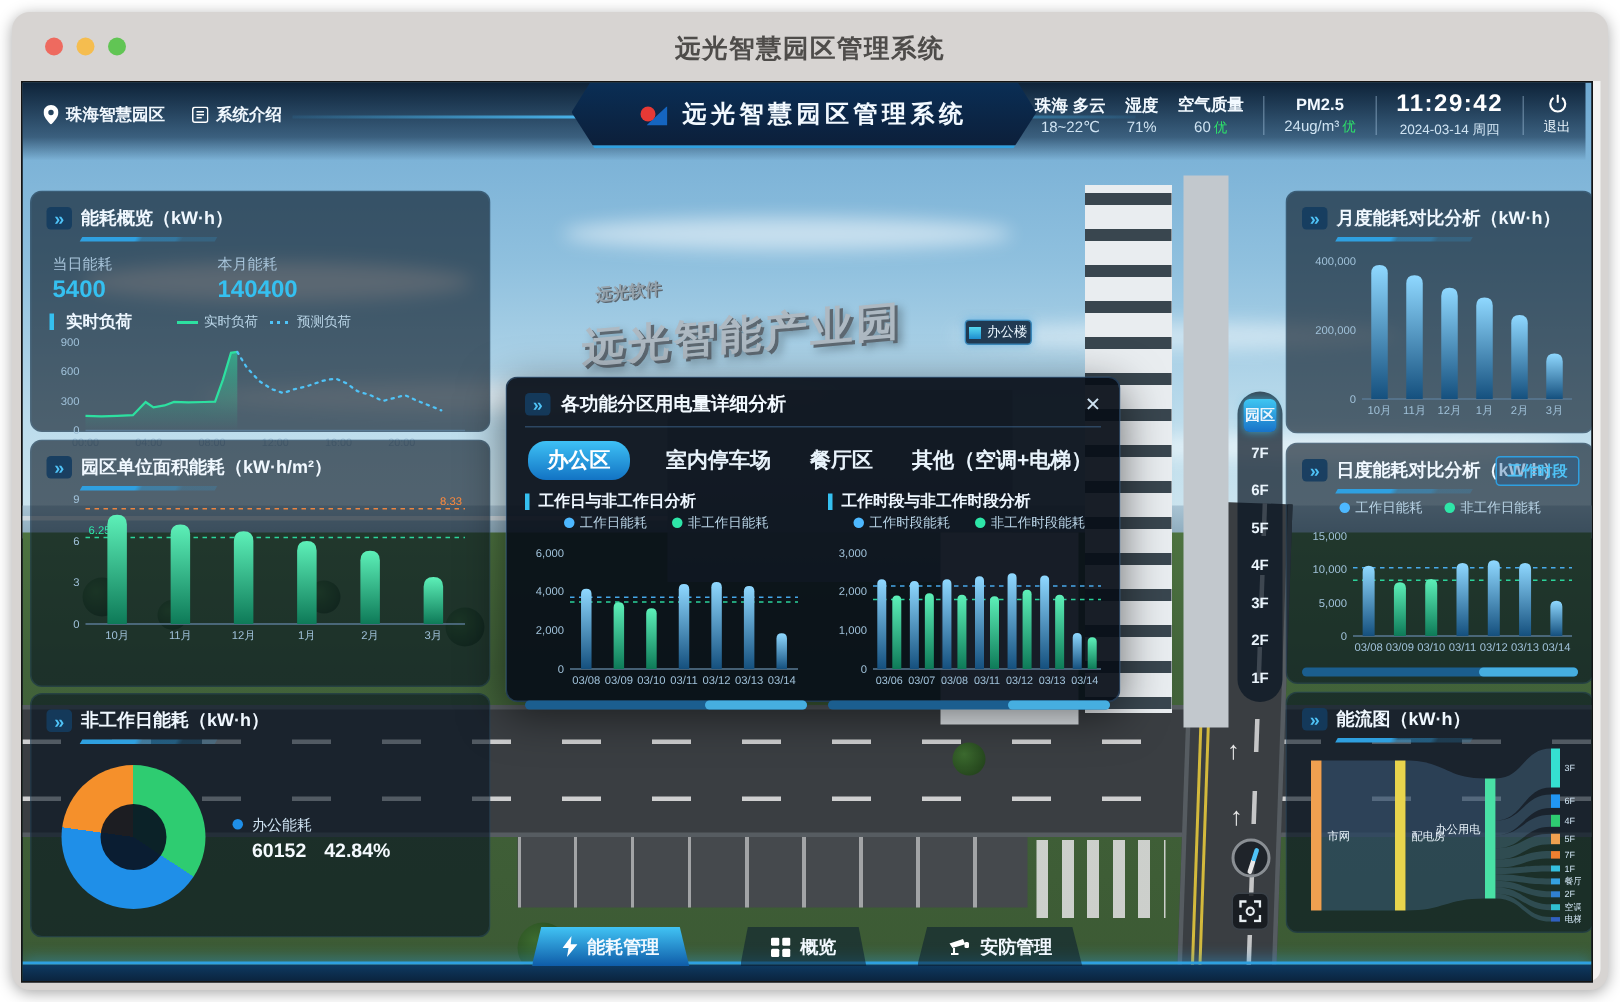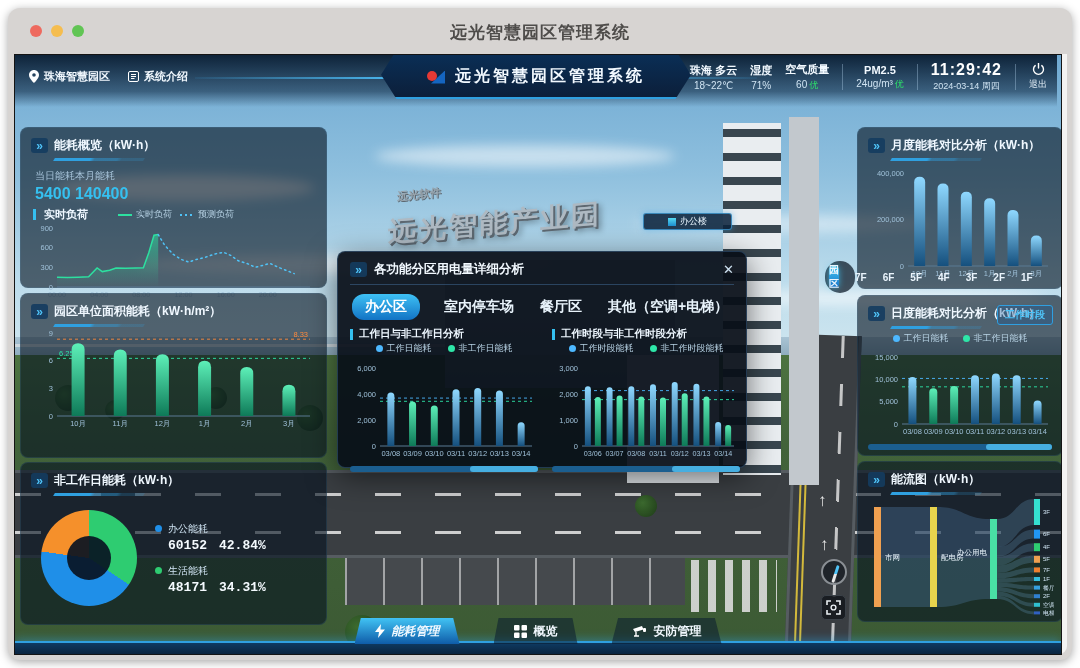--- a/index.html
+++ b/index.html
@@ -50,21 +50,21 @@
   .bldg2 { position:absolute; left:430px; top:205px; width:230px; height:128px;
     background:linear-gradient(180deg,#9db4c2,#7e98a8); opacity:.85; }
   .annex { position:absolute; left:612px; top:300px; width:92px; height:128px; background:#dde2e6; }
   .tree { position:absolute; width:26px; height:26px; border-radius:50%;
     background:radial-gradient(circle at 35% 35%,#3c6b2f,#1e3a18); }
   .sign3d { position:absolute; left:378px; top:150px; color:#aeb9c2; font-size:27px; font-weight:bold;
     transform:skewY(-5deg) scaleX(1.05); letter-spacing:2px;
     text-shadow:2px 2px 0 #5d6871,4px 4px 6px rgba(0,0,0,.4); }
   .sign3d-small { position:absolute; left:382px; top:132px; color:#97a3ac; font-size:11px; font-weight:bold;
     transform:skewY(-6deg); text-shadow:1px 1px 0 #5d6871; }
-  .office-tag { position:absolute; left:628px; top:158px; height:17px; padding:0 24px; display:flex; align-items:center; gap:4px;
+  .office-tag { position:absolute; left:628px; top:158px; height:17px; padding:0 2px; display:flex; align-items:center; gap:4px;
     background:rgba(12,36,62,.88); border:1px solid rgba(70,170,230,.7); border-radius:3px;
     color:#eaf6ff; font-size:9px; box-shadow:0 0 6px rgba(50,160,230,.5); }
   .office-tag .bico { width:8px; height:8px; background:linear-gradient(180deg,#55d8f0,#1f8fd0); }
   .arrow-road { position:absolute; color:#e8e8e8; font-size:17px; font-weight:bold; }
   .compass { position:absolute; left:806px; top:504px; width:26px; height:26px; border-radius:50%;
     background:rgba(25,30,36,.8); border:2px solid #8a8f94; }
   .compass .needle { position:absolute; left:11px; top:4px; width:3px; height:18px;
     background:linear-gradient(180deg,#4fc3f7 50%,#e8e8e8 50%); transform:rotate(18deg); border-radius:2px; }
   .fs-btn { position:absolute; left:806px; top:540px; width:25px; height:25px; border-radius:5px;
     background:rgba(20,24,28,.85); border:1px solid #3a4148; display:flex; align-items:center; justify-content:center; }
@@ -108,34 +108,34 @@
   .t-underline { margin:4px 0 0 23px; width:90px; height:3px;
     background:linear-gradient(90deg,#2fa0e0 0 40%,rgba(47,160,224,.45) 45% 70%,rgba(47,160,224,.2) 75%);
     transform:skewX(-30deg); }
   .p-overview { left:5px; top:72px; width:307px; height:161px; }
   .p-unit     { left:5px; top:238px; width:307px; height:165px; }
   .p-comp     { left:5px; top:407px; width:307px; height:163px; }
   .p-month    { left:842px; top:72px;  width:206px; height:162px; }
   .p-daily    { left:842px; top:240px; width:206px; height:161px; }
   .p-flow     { left:842px; top:406px; width:206px; height:161px; }
 
-  .stats { display:flex; margin:8px 0 2px 4px; }
+  .stats { display:flex; gap:70px; margin:8px 0 2px 4px; }
   .s-label { color:#a8c5db; font-size:10px; }
   .s-value { color:#35c0f0; font-size:16px; font-weight:bold; margin-top:2px; }
   .sub-row { display:flex; align-items:center; gap:8px; margin:4px 0 0 2px; color:#eef7ff; font-size:11px; font-weight:bold; }
   .vbar { width:3px; height:11px; background:#35c0f0; }
   .lg { display:flex; align-items:center; gap:4px; color:#b9d4e6; font-size:9px; font-weight:normal; }
   .lg-solid { width:14px; height:2px; background:#2de0a0; }
   .lg-dotted { width:14px; height:2px; background:repeating-linear-gradient(90deg,#4fc3f7 0 2px,transparent 2px 5px); }
   .lg-dot { width:7px; height:7px; border-radius:50%; }
   .lg-dash-g { width:14px; height:2px; background:repeating-linear-gradient(90deg,#2ee6a8 0 3px,transparent 3px 6px); }
   .lg-dash-o { width:14px; height:2px; background:repeating-linear-gradient(90deg,#ff8a3c 0 3px,transparent 3px 6px); }
   .legend-row { display:flex; justify-content:center; gap:14px; margin-top:6px; }
 
-  .comp-body { display:flex; align-items:center; gap:18px; margin-top:14px;font-family:Liberation Mono, monospace; }
+  .comp-body { display:flex; align-items:center; gap:18px; margin-top:14px; }
   .donut-wrap { position:relative; width:96px; height:96px; margin-left:10px; }
   #chart-donut { width:96px; height:96px; border-radius:50%; }
   .hole { position:absolute; left:26px; top:26px; width:44px; height:44px; border-radius:50%; background:rgba(9,20,34,.92); }
   .comp-legend { display:flex; flex-direction:column; gap:11px; }
   .cl-item .cl-top { display:flex; align-items:center; gap:6px; color:#cfe3f2; font-size:10px; }
   .cl-nums { color:#f4fafe; font-size:13px; font-weight:bold; margin:2px 0 0 13px; display:flex; gap:12px; }
 
   .daily-head { position:absolute; right:9px; top:8px; }
   .btn-period { font-size:10px; font-weight:bold; color:#4fc3f7; background:rgba(25,90,150,.35);
     border:1px solid #2f9fe0; border-radius:3px; padding:2px 7px; cursor:pointer; }
@@ -153,35 +153,35 @@
   .m-tabs { display:flex; align-items:center; gap:22px; margin:9px 0 4px 2px; }
   .m-tab { color:#e8f3fb; font-size:14px; font-weight:bold; background:none; border:none; cursor:pointer; padding:4px 2px; }
   .m-tab.active { background:linear-gradient(180deg,#3ec1f5,#1273c4); border-radius:12px; padding:4px 13px; color:#fff; }
   .m-cols { display:flex; gap:14px; }
   .m-col { width:50%; }
   .m-sec-title { display:flex; align-items:center; gap:6px; color:#eef7ff; font-size:10.5px; font-weight:bold; margin:3px 0 1px 0; }
   .m-legend { display:flex; justify-content:center; gap:16px; margin:1px 0 0; }
 
   
   .floors { position:absolute; left:810px; top:206px; width:30px; z-index:6; padding:5px 4px;
-    background:rgba(10,22,36,.72); border-radius:15px; display:flex; flex-direction:row; gap:16px; }
+    background:rgba(10,22,36,.72); border-radius:15px; display:flex; flex-direction:column; gap:3px; }
   .floor { height:22px; color:#eaf4fc; font-size:10px; font-weight:bold; display:flex;
     align-items:center; justify-content:center; cursor:pointer; border-radius:4px; }
   .floor.active { background:linear-gradient(180deg,#3fc6f2,#1873c8); box-shadow:0 0 6px rgba(63,198,242,.7); }
 
   
   .nav-band { position:absolute; left:0; right:0; top:586px; height:15px; z-index:9;
     background:linear-gradient(180deg,#0e3a62,#0a2038); border-top:2px solid #2fa0e0;
     box-shadow:0 -2px 10px rgba(47,160,224,.45); }
   .bottom-nav { position:absolute; left:0; right:0; top:563px; height:26px; z-index:9;
     display:flex; justify-content:center; gap:34px; }
   .tab { display:flex; align-items:center; gap:7px; color:#f2f9ff; font-size:12px; font-weight:bold;
     border:none; cursor:pointer; background:rgba(10,28,48,.55); padding:0 20px;
     clip-path:polygon(6% 0,94% 0,100% 100%,0 100%); }
-  .tab.active { background:linear-gradient(180deg,#41c3f4,#0f5ca8); box-shadow:0 0 10px rgba(65,195,244,.6);font-style:italic; }
+  .tab.active { background:linear-gradient(180deg,#41c3f4,#0f5ca8); box-shadow:0 0 10px rgba(65,195,244,.6); }
 
   svg text { font-family:"Liberation Sans","DejaVu Sans",sans-serif; }
 </style>
 </head>
 <body>
 
 <div class="win">
   <div class="titlebar">
     <div class="dots">
       <button class="dot r"></button>
@@ -422,30 +422,20 @@
         </div>
         <div class="comp-legend">
           <div class="cl-item">
             <div class="cl-top">
                 <span class="lg-dot" style="background: rgb(31, 143, 232);"></span>
                 <span>办公能耗</span>
               </div>
             <div class="cl-nums">
                 <span>60152</span>
                 <span>42.84%</span>
-              </div>
-          </div>
-          <div class="cl-item">
-            <div class="cl-top">
-                <span class="lg-dot" style="background: rgb(46, 204, 113);"></span>
-                <span>生活能耗</span>
-              </div>
-            <div class="cl-nums">
-                <span>48171</span>
-                <span>34.31%</span>
               </div>
           </div>
         </div>
       </div>
     </section>
 
     <section class="panel p-month">
       <div class="p-title">
           <span class="tchev">»</span>
           <span>月度能耗对比分析（kW·h）</span>

